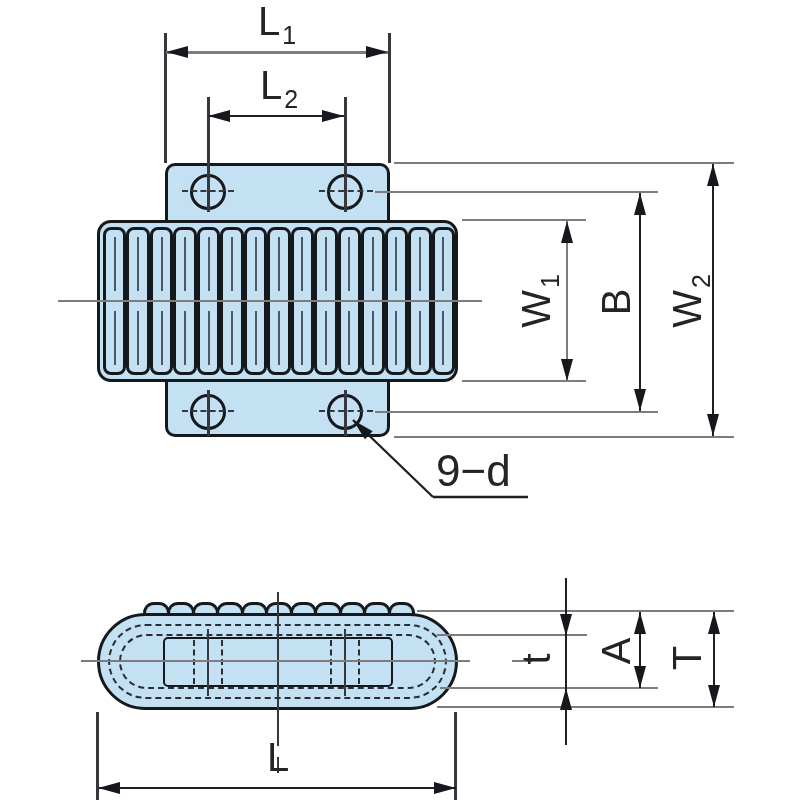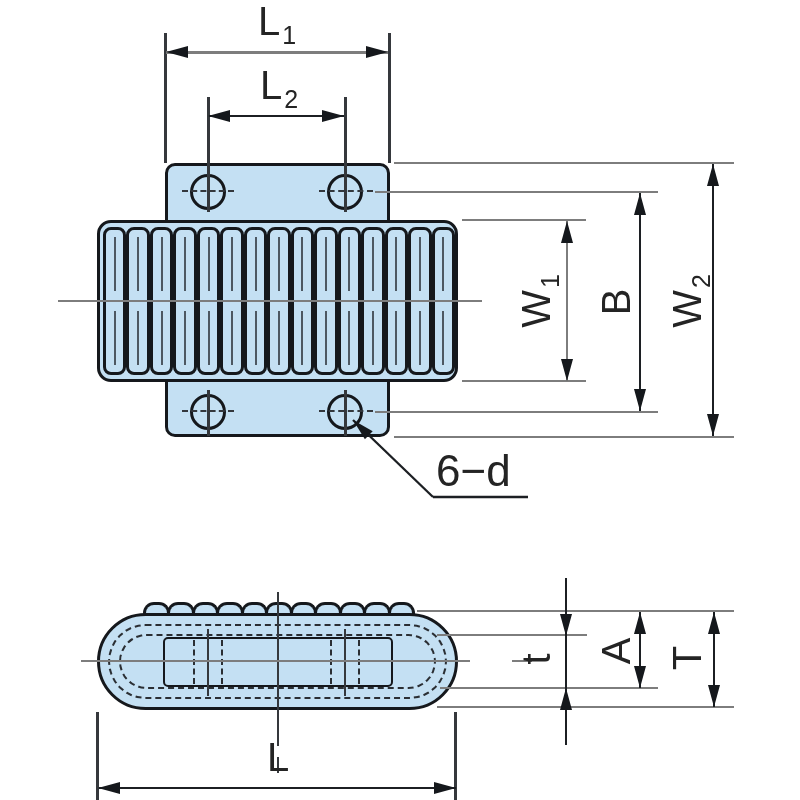--- a/index.html
+++ b/index.html
@@ -175,21 +175,21 @@
   <div class="ad" style="left:707px;top:414px;"></div>
   <div class="lbl rot" style="left:642px;top:278px;">
     <span>W</span><span class="sub">2</span>
   </div>
 
   <svg width="800" height="800" viewBox="0 0 800 800">
     <line x1="353" y1="420" x2="433" y2="497" stroke="#1c1f23" stroke-width="2.3"></line>
     <line x1="433" y1="497" x2="528" y2="497" stroke="#1c1f23" stroke-width="2.3"></line>
     <polygon points="353,420 364.9,439.3 372.7,431.3" fill="#15181c"></polygon>
   </svg>
-  <div class="lbl" style="left:436px;top:448px;font-size:44px;">6−d</div>
+  <div class="lbl" style="left:436px;top:448px;font-size:44px;">9−d</div>
 
   <div class="scallopstrip" style="left:143px;top:602px;width:272px;height:16px;">
       <div class="scallop"></div>
       <div class="scallop"></div>
       <div class="scallop"></div>
       <div class="scallop"></div>
       <div class="scallop"></div>
       <div class="scallop"></div>
       <div class="scallop"></div>
       <div class="scallop"></div>

